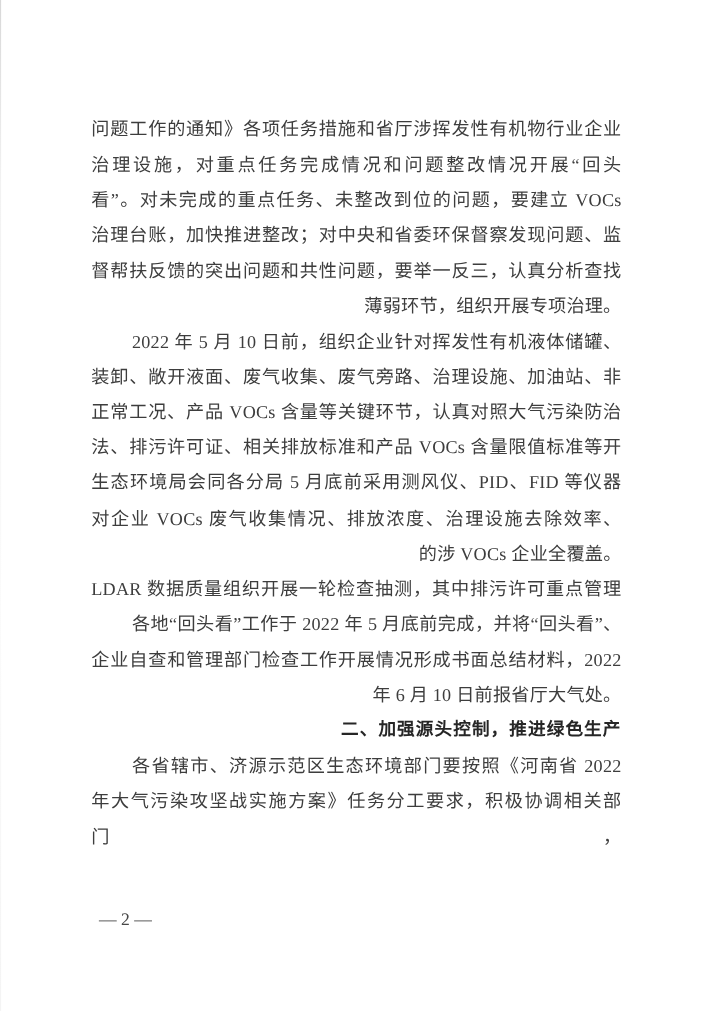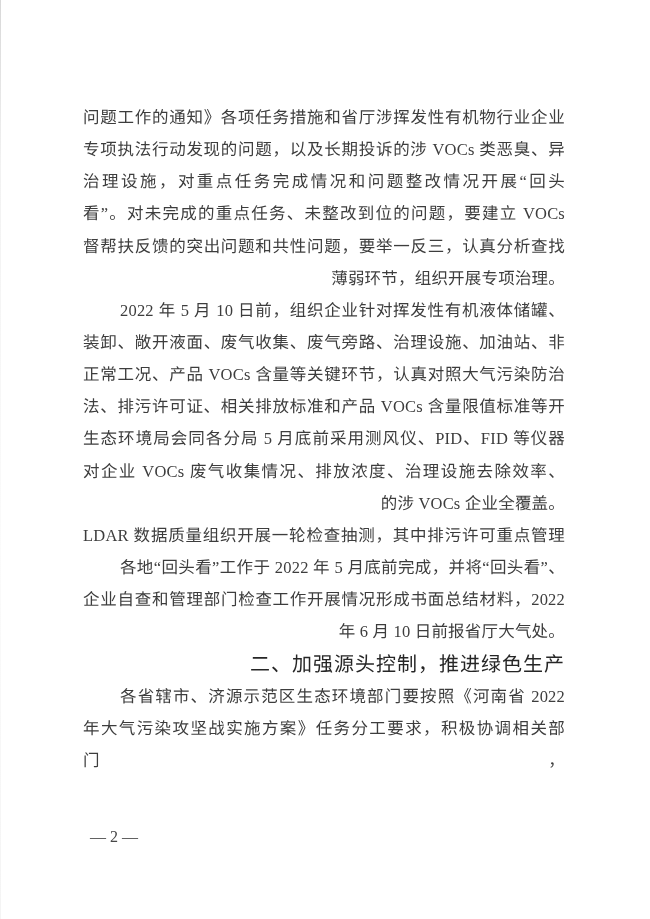--- a/index.html
+++ b/index.html
@@ -40,22 +40,22 @@
   .line.j {
     white-space: normal;
     text-align: justify;
     text-align-last: justify;
   }
   .line.ind {
     padding-left: 37px;
   }
   .line.heading {
     font-family: "Liberation Sans", "DejaVu Sans", sans-serif;
-    font-weight: 400;
-    font-size: 20px;
+    font-weight: 700;
+    font-size: 16px;
     color: #262626;
     letter-spacing: 1px;
   }
   .page-number {
     position: absolute;
     left: 90px;
     top: 826px;
     height: 22px;
     line-height: 22px;
     font-size: 16px;
@@ -63,23 +63,23 @@
     font-family: "Liberation Serif", "DejaVu Serif", serif;
   }
 </style>
 </head>
 <body>
 
 <div class="page">
   <div class="scan-edge"></div>
   <div class="text-block" id="text-block">
       <div class="line j">问题工作的通知》各项任务措施和省厅涉挥发性有机物行业企业</div>
-      <div class="line j">专项执法行动发现的问题，以及长期投诉的涉 VOCs 类恶臭、异</div>
       <div class="line j">治理设施，对重点任务完成情况和问题整改情况开展“回头</div>
       <div class="line j">看”。对未完成的重点任务、未整改到位的问题，要建立 VOCs</div>
+      <div class="line j">治理台账，加快推进整改；对中央和省委环保督察发现问题、监</div>
       <div class="line j">督帮扶反馈的突出问题和共性问题，要举一反三，认真分析查找</div>
       <div class="line">薄弱环节，组织开展专项治理。</div>
       <div class="line j ind">2022 年 5 月 10 日前，组织企业针对挥发性有机液体储罐、</div>
       <div class="line j">装卸、敞开液面、废气收集、废气旁路、治理设施、加油站、非</div>
       <div class="line j">正常工况、产品 VOCs 含量等关键环节，认真对照大气污染防治</div>
       <div class="line j">法、排污许可证、相关排放标准和产品 VOCs 含量限值标准等开</div>
       <div class="line j">生态环境局会同各分局 5 月底前采用测风仪、PID、FID 等仪器</div>
       <div class="line j">对企业 VOCs 废气收集情况、排放浓度、治理设施去除效率、</div>
       <div class="line">的涉 VOCs 企业全覆盖。</div>
       <div class="line j">LDAR 数据质量组织开展一轮检查抽测，其中排污许可重点管理</div>

